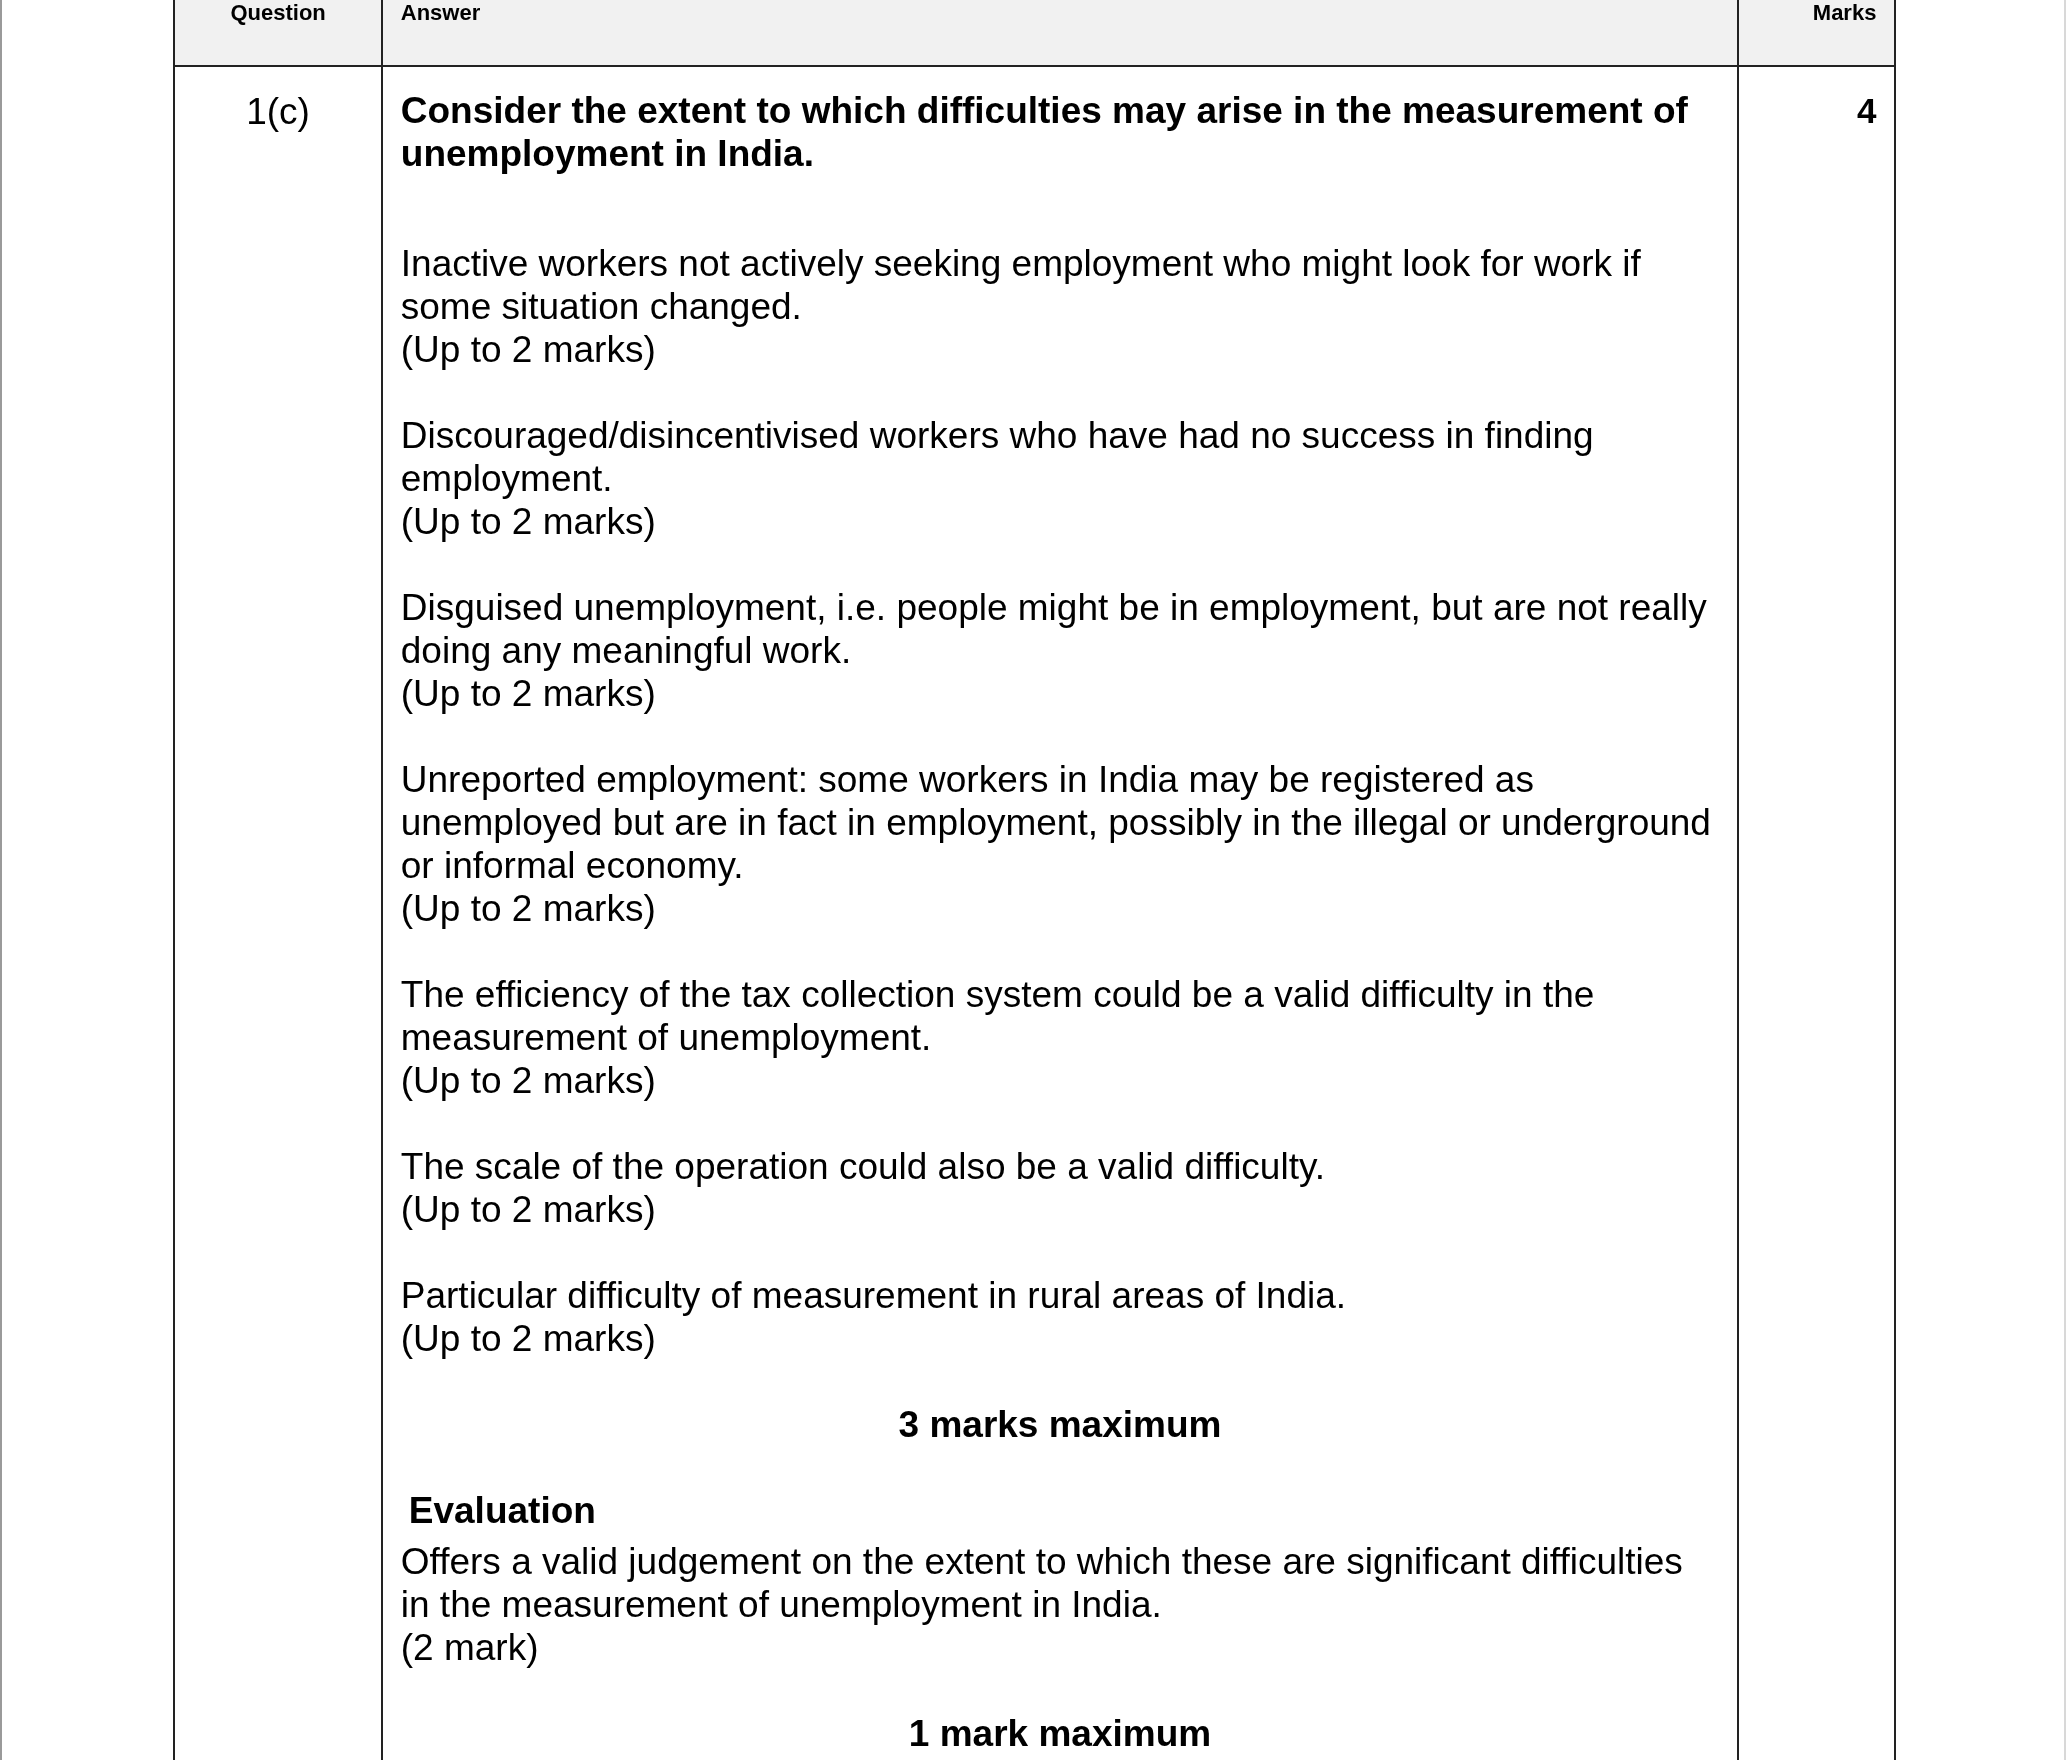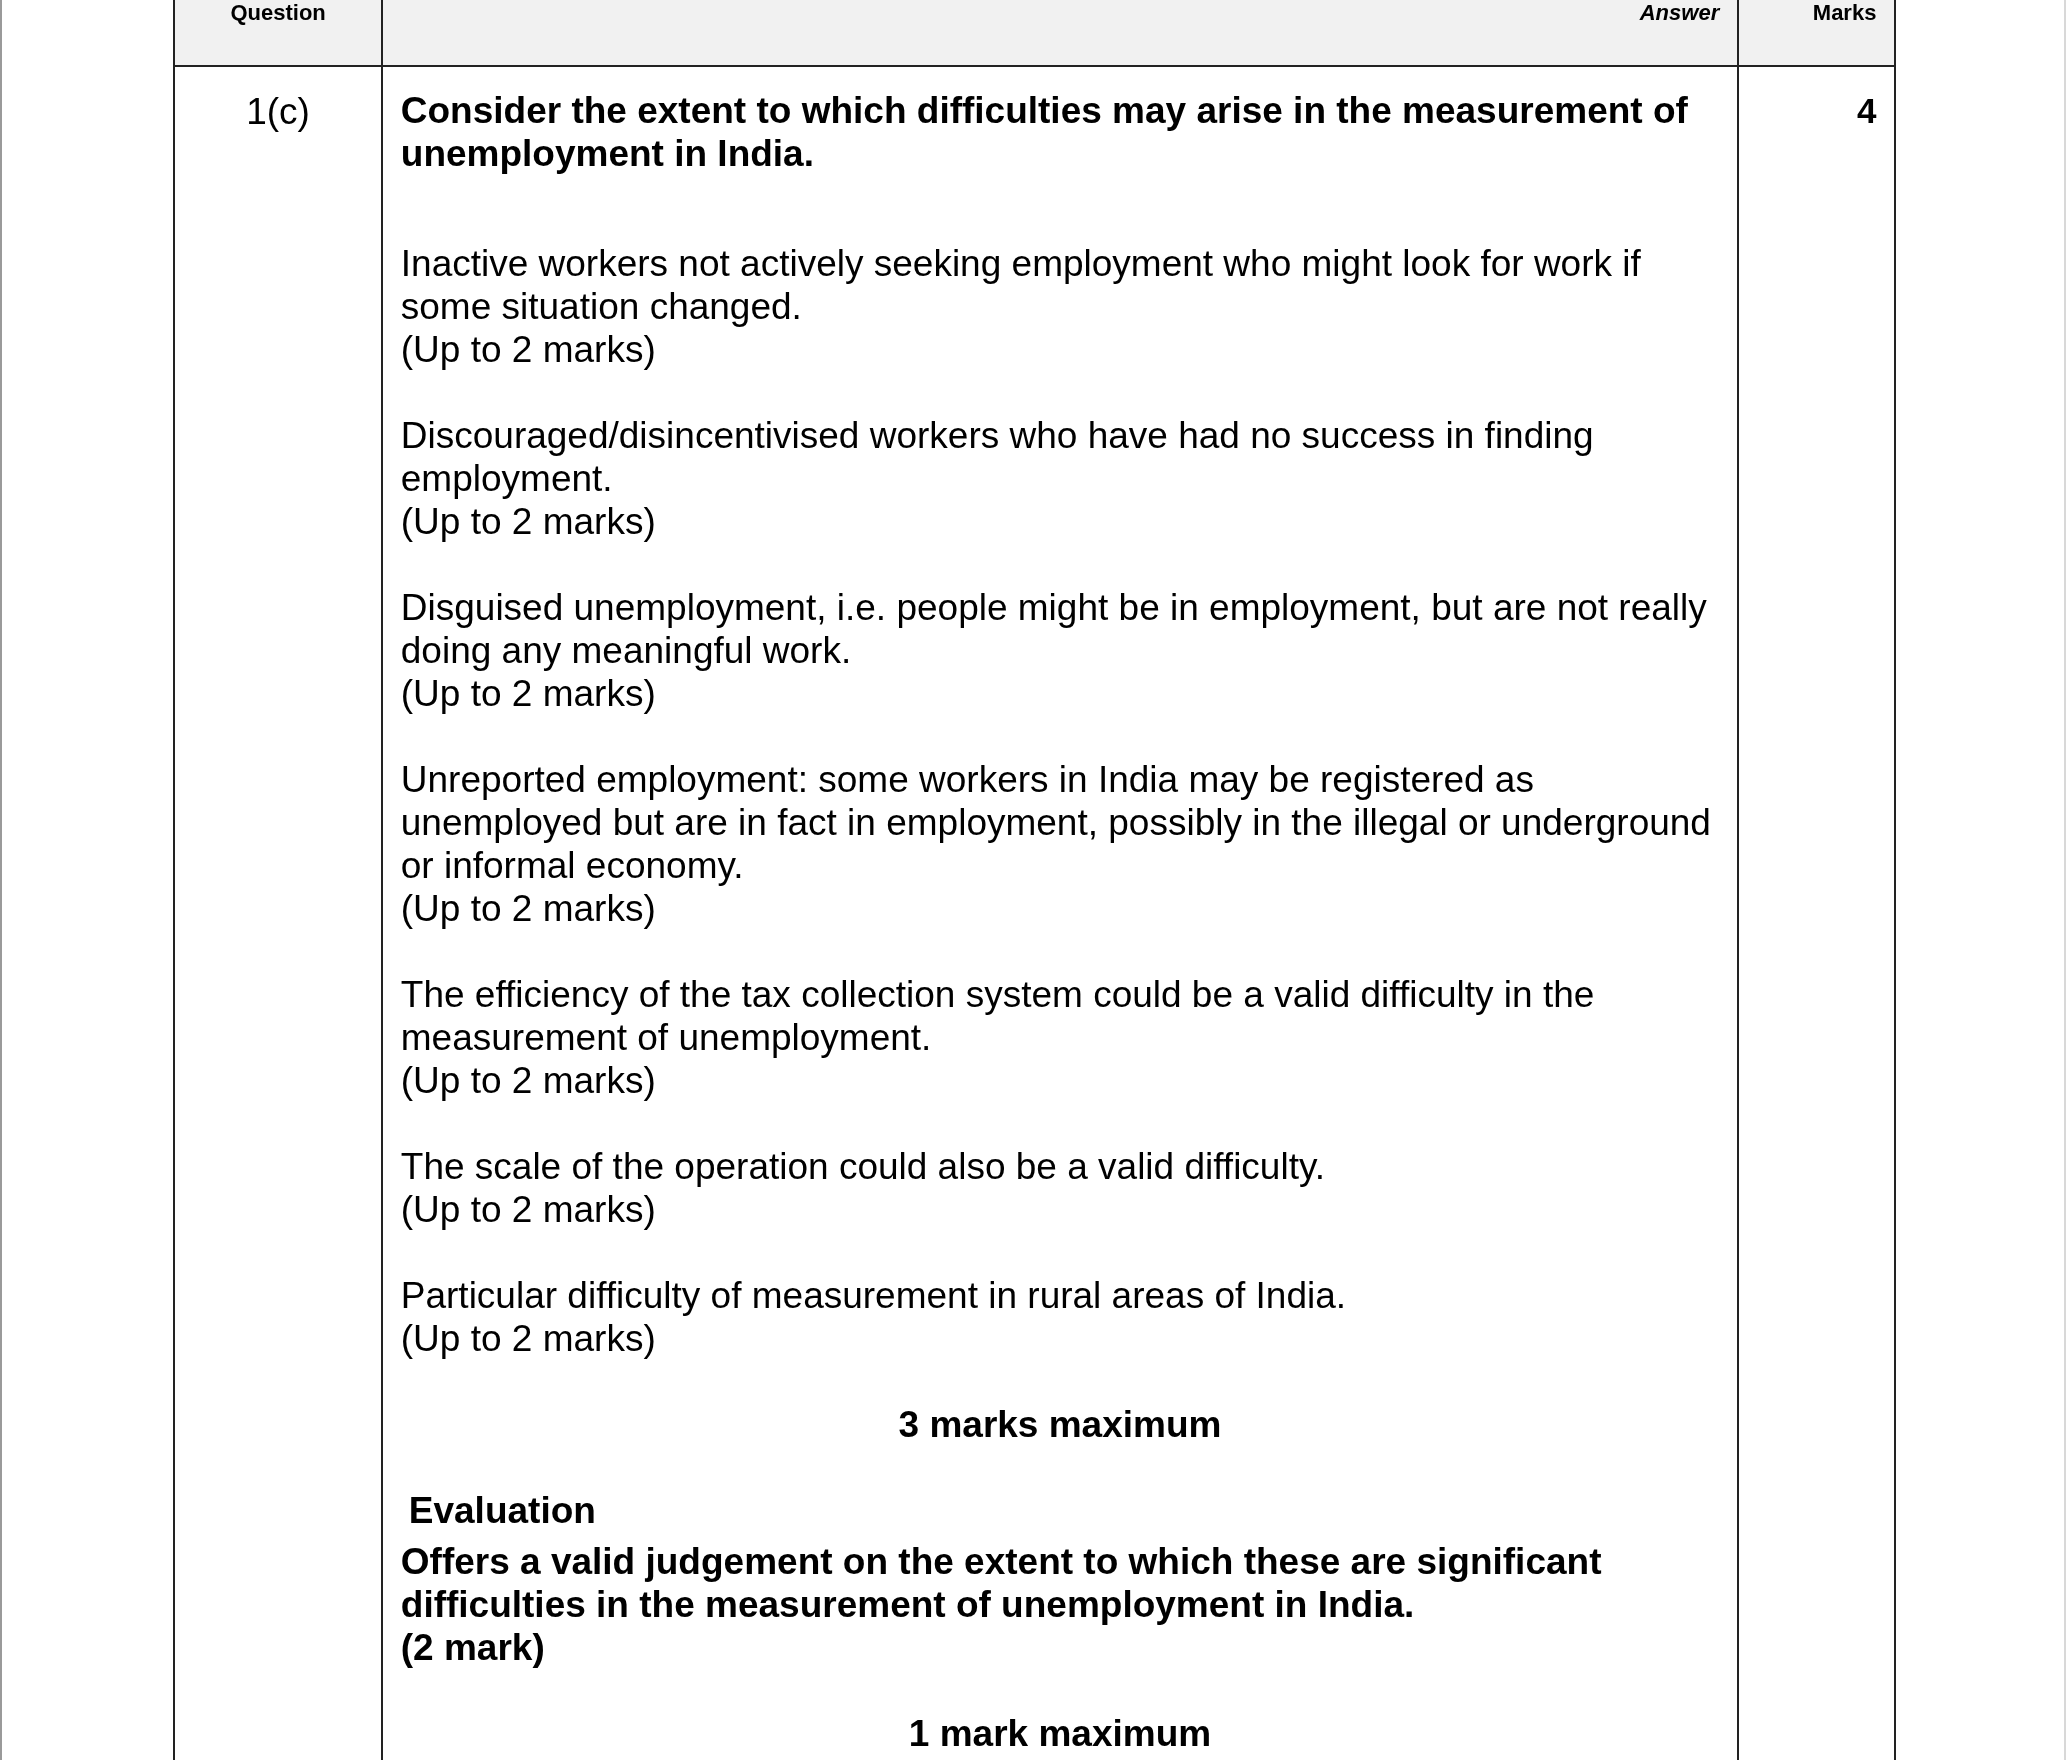--- a/index.html
+++ b/index.html
@@ -4,31 +4,31 @@
 <style>
   html, body { margin: 0; padding: 0; background: #ffffff; }
   body { width: 2066px; height: 1760px; position: relative; overflow: hidden;
          font-family: "Liberation Sans", sans-serif; color: #000; }
   .page-edge { position: absolute; left: 0; top: 0; width: 2px; height: 1760px; background: #9a9a9a; }
   .page-edge-r { position: absolute; right: 0; top: 0; width: 2px; height: 1760px; background: #d8d8d8; }
   table.ms { position: absolute; left: 173px; top: -2px; border-collapse: collapse; width: 1723px; }
   table.ms th, table.ms td { border: 2px solid #222; vertical-align: top; }
   table.ms th { background: #f1f1f1; height: 65px; font-size: 22px; font-weight: bold; padding: 0 17.6px; }
   th.q { width: 171px; text-align: center; }
-  th.a { text-align: right; font-style: italic; }
+  th.a { text-align: left; }
   th.m { width: 120px; text-align: right; margin-top: 21px; }
   td.q { text-align: center; font-size: 37px; padding-top: 23.5px; width: 171px; }
   td.m { text-align: right; font-size: 35px; font-weight: bold; padding: 23.5px 17.6px 0 17.6px; }
   td.a { padding: 21.6px 17.6px 0 17.6px; height: 1686px; font-size: 37px; line-height: 43px; }
   .prompt { font-weight: bold; margin: 0 0 67px 0; }
   .item { margin: 0 0 43px 0; }
   .marks { }
   .max { text-align: center; font-weight: bold; margin: 12px 0 43px 0; }
   .eval-h { font-weight: bold; margin: 8px; }
-  .eval { margin: 0 0 43px 0; font-weight: bold; }
+  .eval { margin: 0 0 43px 0; }
 </style>
 </head>
 <body>
 
 <div class="page-edge"></div>
 <div class="page-edge-r"></div>
 
 <table class="ms">
   <thead>
     <tr>

